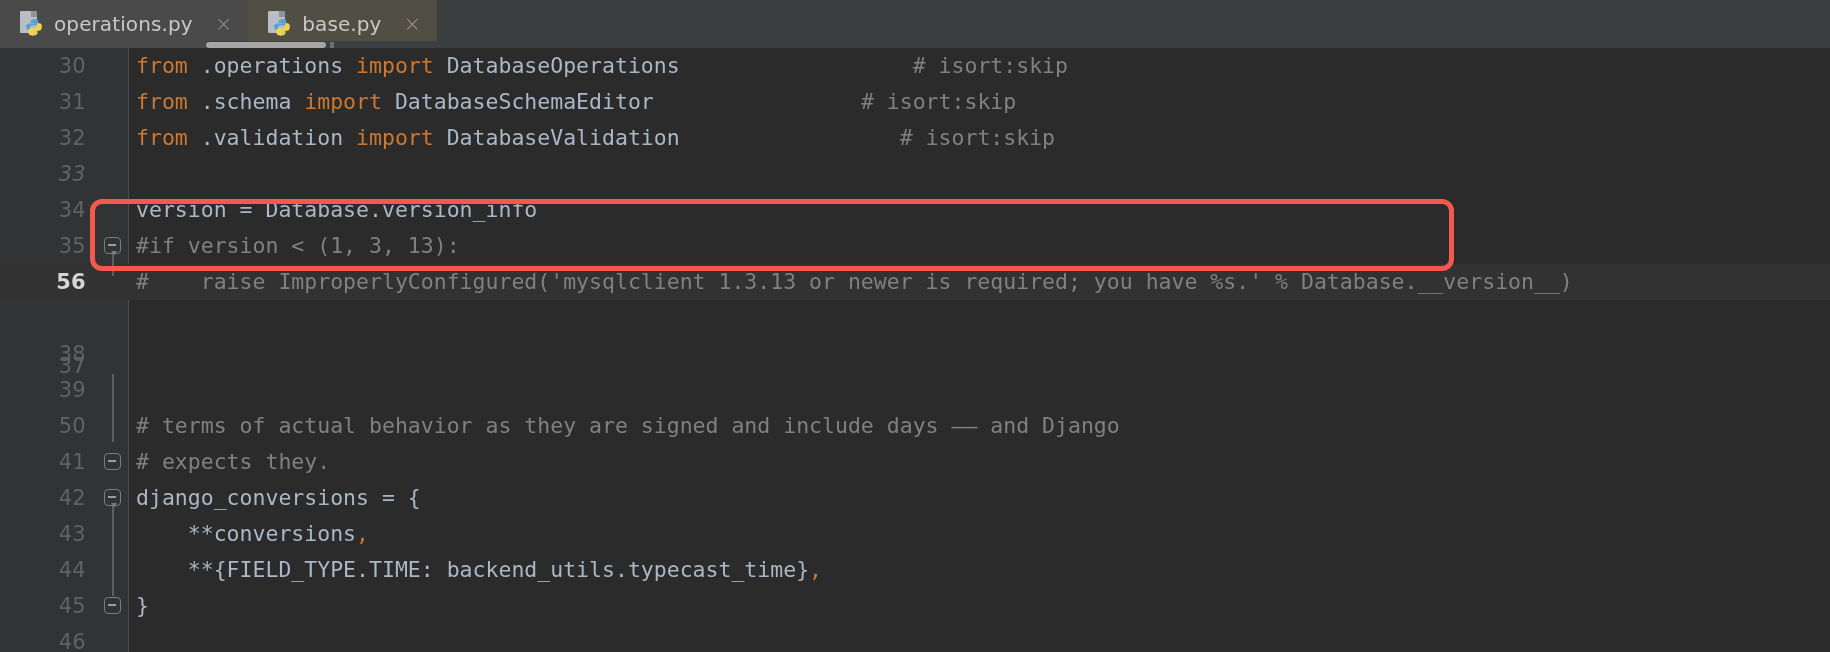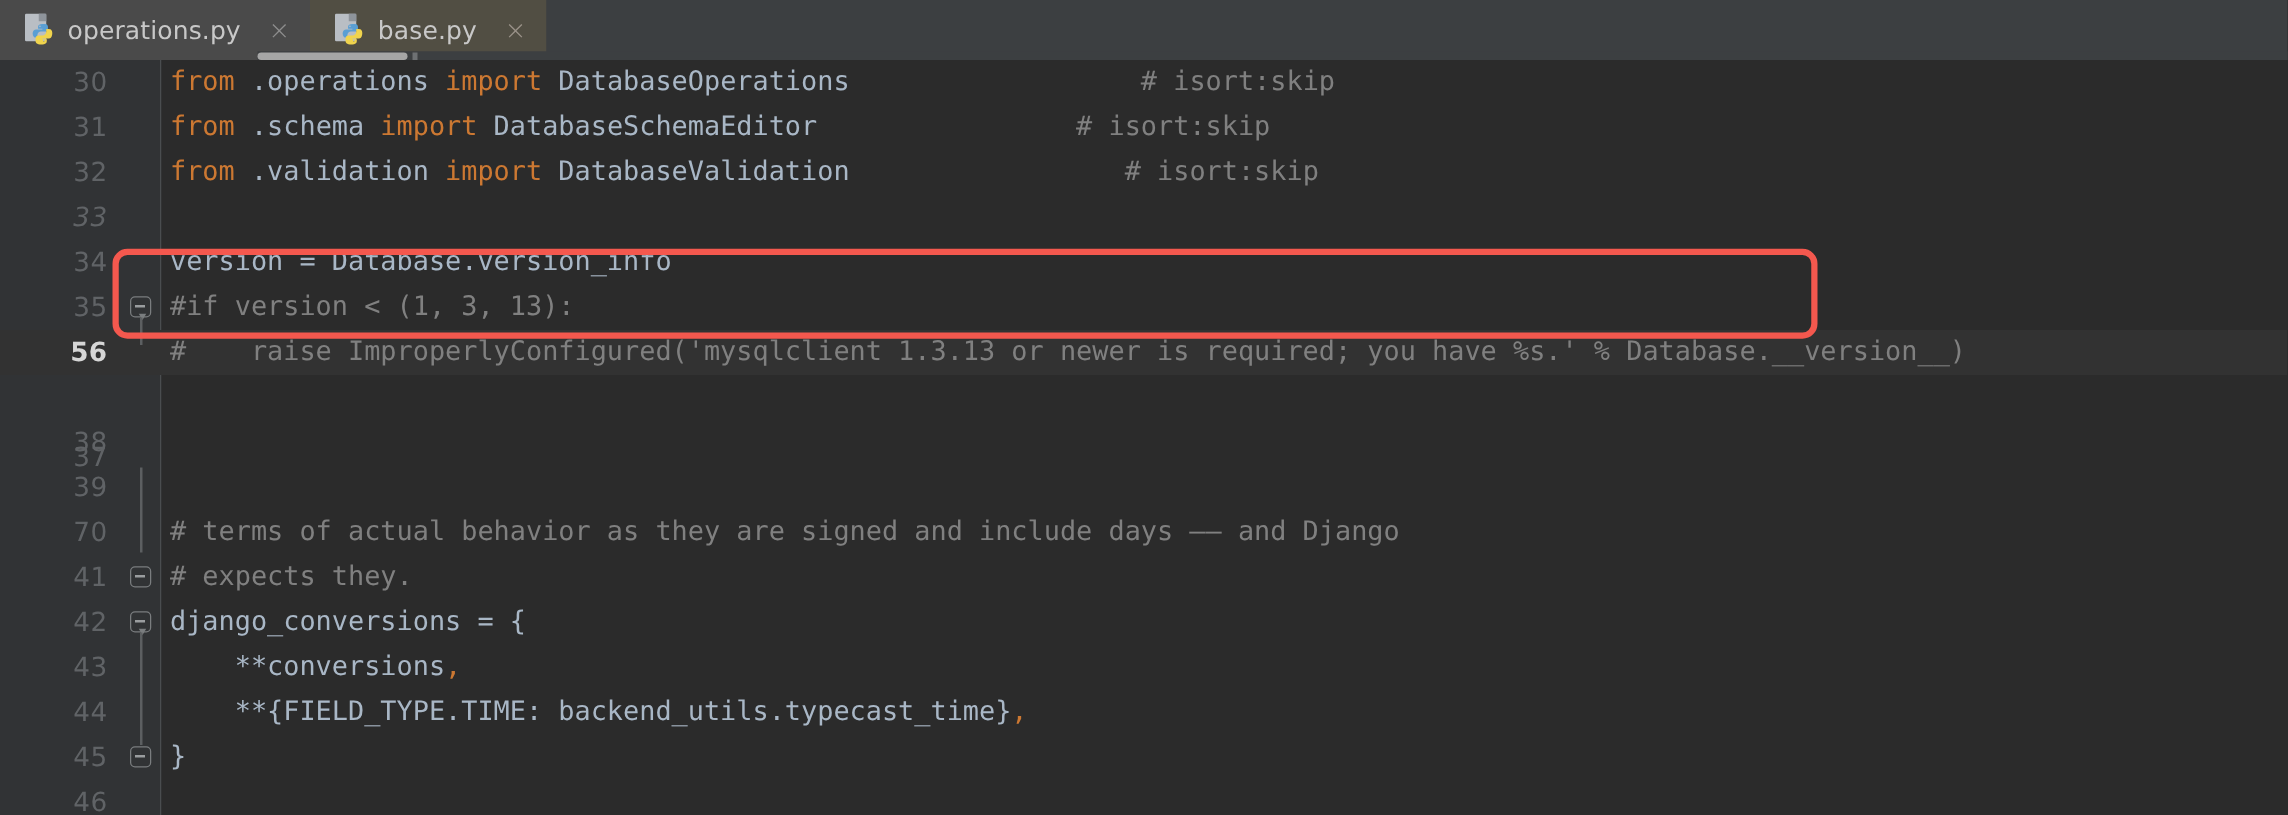--- a/index.html
+++ b/index.html
@@ -244,21 +244,21 @@
           <div class="code"></div>
         </div>
         <div class="row" style="top: 288px;">
           <div class="lnum">38</div>
           <div class="code"></div>
         </div>
         <div class="row" style="top: 324px;">
           <div class="lnum">39</div>
         </div>
         <div class="row" style="top: 360px;">
-          <div class="lnum">70</div>
+          <div class="lnum">50</div>
           <div class="code"><span class="cmt"># terms of actual behavior as they are signed and include days —— and Django</span></div>
         </div>
         <div class="row" style="top: 396px;">
           <div class="lnum">41</div>
           <div class="fold-marker up"></div>
           <div class="code"><span class="cmt"># expects they.</span></div>
         </div>
         <div class="row" style="top: 432px;">
           <div class="lnum">42</div>
           <div class="fold-marker down"></div>

